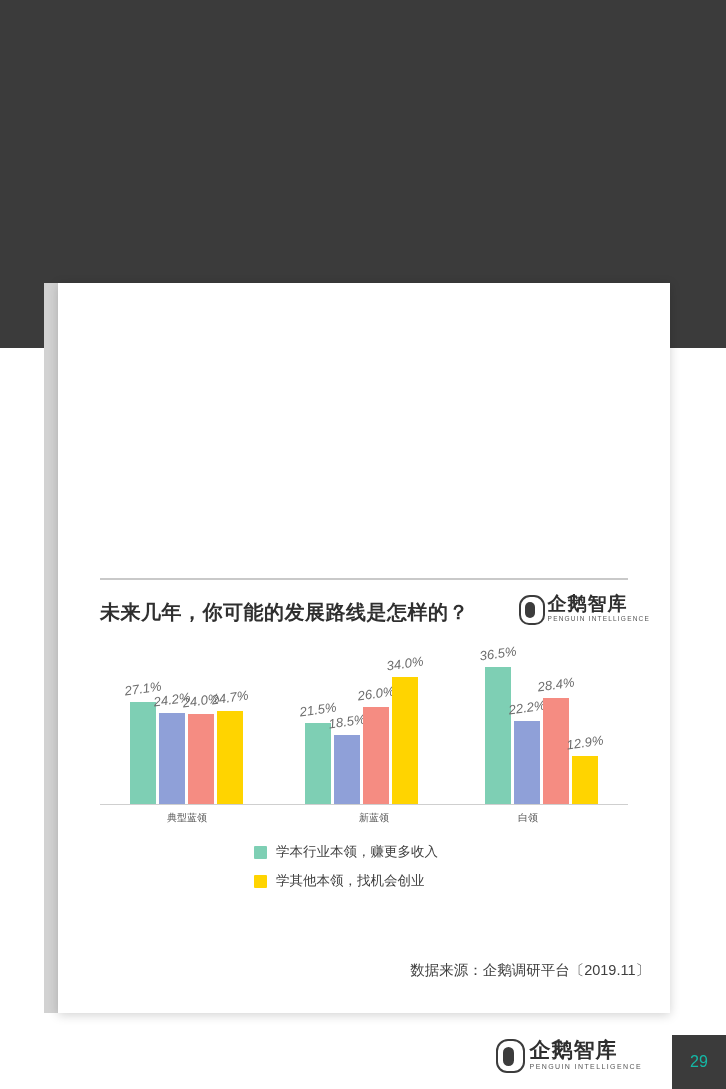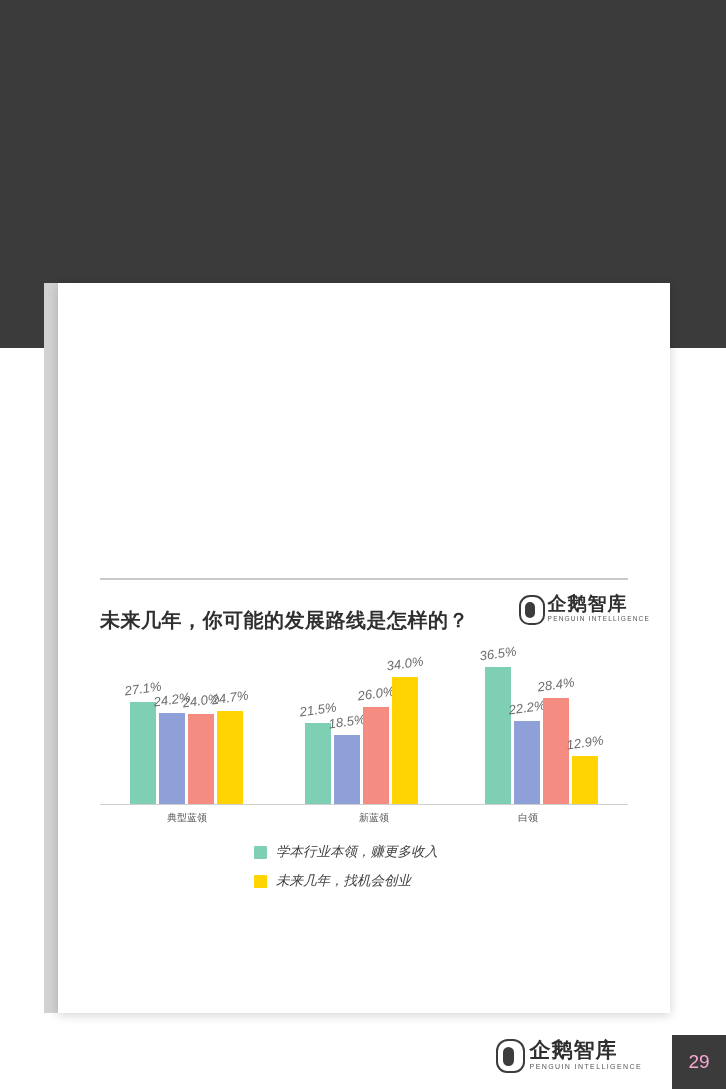--- a/index.html
+++ b/index.html
@@ -37,21 +37,21 @@
   .para{
     position:absolute;left:42px;top:34px;width:528px;
     color:#333333;font-size:20.5px;line-height:1.95;letter-spacing:0.5px;
   }
   .divider{
     position:absolute;left:42px;top:295px;width:528px;height:2px;
     background:#c9c9c9;
   }
   .chart-title{
     position:absolute;left:42px;top:316px;
-    font-size:20px;font-weight:bold;color:#2f2f2f;letter-spacing:0.5px;margin-top:8px;
+    font-size:20px;font-weight:bold;color:#2f2f2f;letter-spacing:0.5px;
   }
   
   .logo-sm{
     position:absolute;right:20px;top:310px;display:flex;align-items:center;gap:5px;
   }
   .logo-sm .peng{
     width:26px;height:30px;position:relative;
   }
   .logo-sm .peng .body{
     position:absolute;left:2px;top:2px;width:22px;height:26px;
@@ -83,21 +83,21 @@
     font-style:italic;
   }
   .glabel{
     position:absolute;top:176px;font-size:10px;color:#555;white-space:nowrap;
     transform:translateX(-50%);
   }
   
   .legend{
     position:absolute;left:196px;top:560px;
   }
-  .lrow{display:flex;align-items:center;margin-bottom:11px;font-style:italic;}
+  .lrow{display:flex;align-items:center;margin-bottom:11px;}
   .swatch{width:13px;height:13px;margin-right:9px;border-radius:1px;}
   .ltext{font-size:13.5px;color:#3f3f3f;}
   .source{
     position:absolute;right:20px;top:678px;font-size:14.5px;color:#3f3f3f;
   }
   
   .footer-logo{
     position:absolute;right:84px;bottom:18px;display:flex;align-items:center;gap:6px;
   }
   .footer-logo .peng{width:30px;height:34px;position:relative;}
@@ -106,21 +106,21 @@
     border:2.6px solid #3c3c3c;border-radius:12px 12px 11px 11px;background:#fff;
   }
   .footer-logo .peng .belly{
     position:absolute;left:9px;top:10px;width:11px;height:19px;background:#3c3c3c;border-radius:6px;
   }
   .footer-logo .zh{font-size:21px;font-weight:bold;color:#2f2f2f;letter-spacing:1px;}
   .footer-logo .en{font-size:7px;color:#555;letter-spacing:1.4px;margin-top:3px;}
   .footer-logo .txtwrap{display:flex;flex-direction:column;line-height:1;}
   .page-num{
     position:absolute;right:0;bottom:0;width:54px;height:54px;background:#3b3b3b;
-    color:#f9a8d4;display:flex;align-items:center;justify-content:center;font-size:19px;
+    color:#14b8a6;display:flex;align-items:center;justify-content:center;font-size:16px;
   }
 </style>
 </head>
 <body>
 
 <div class="top-band"></div>
 <div class="title">
 </div>
 
 <div class="left-strip"></div>
@@ -190,24 +190,25 @@
       <div class="glabel" style="left: 428px;">白领</div>
     </div>
 
   <div class="legend" id="legend">
       <div class="lrow">
         <span class="swatch" style="background: rgb(126, 207, 180);"></span>
         <span class="ltext">学本行业本领，赚更多收入</span>
       </div>
       <div class="lrow">
         <span class="swatch" style="background: rgb(255, 212, 0);"></span>
-        <span class="ltext">未来几年，找机会创业</span>
+        <span class="ltext">学其他本领，找机会创业</span>
       </div>
     </div>
 
+  <div class="source">数据来源：企鹅调研平台〔2019.11〕</div>
 </div>
 
 <div class="footer-logo">
   <span class="peng">
     <span class="body"></span>
       <span class="belly"></span>
   </span>
   <span class="txtwrap">
     <span class="zh">企鹅智库</span>
     <span class="en">PENGUIN INTELLIGENCE</span>

